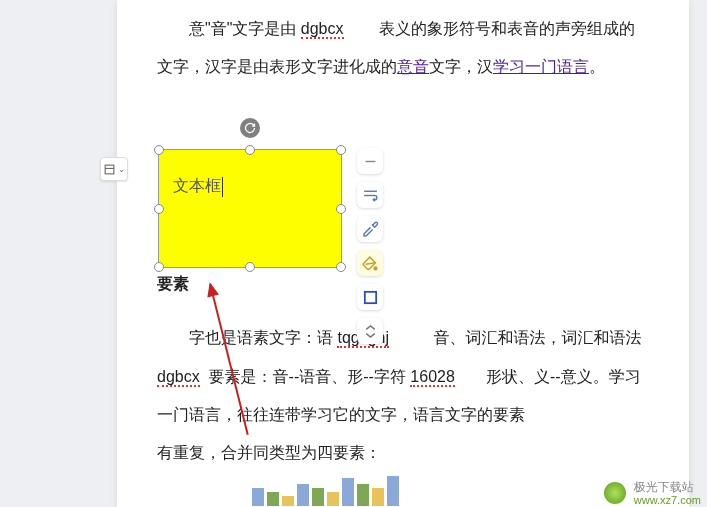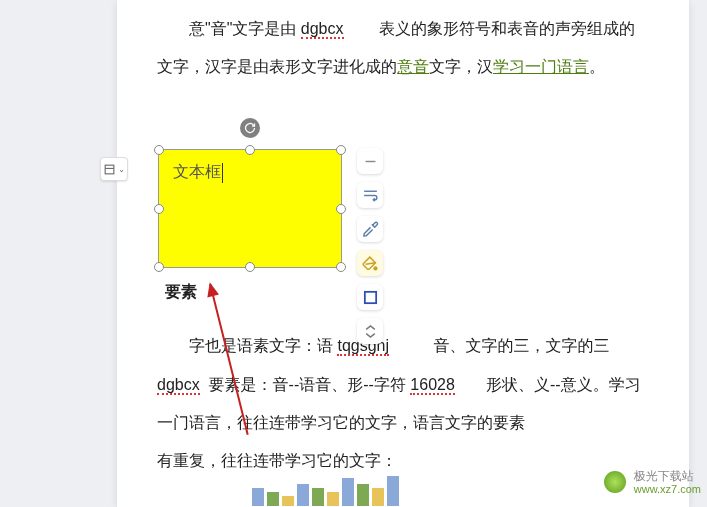--- a/index.html
+++ b/index.html
@@ -1,32 +1,32 @@
 <!DOCTYPE html>
 <html><head>
 <meta charset="utf-8">
 <style>
 body{margin:0;padding:0;background:#edeff3;font-family:'Microsoft YaHei',sans-serif;font-size:16px;width:707px;height:507px;overflow:hidden;position:relative}
 .page{background:#fff;position:absolute;left:117px;top:0;width:572px;height:507px;box-shadow:0 2px 8px rgba(0,0,0,.1)}
 .content{padding:0 40px;line-height:2.4;color:#222}
 .p1{margin-top:10px}
 .indent{text-indent:2em}
-.link{color:#4d7c0f;text-decoration:underline}
+.link{color:#4c1d95;text-decoration:underline}
 .uline{}
 .red-under{border-bottom:2px dotted #d33}
-.heading{font-weight:700;margin:8px}
+.heading{font-weight:700;margin:0}
 .spacer{height:162px}
 .chart{display:flex;align-items:flex-end;gap:3px;height:40px;position:absolute;left:252px;top:466px}
 .bar{width:12px}
 .b1{background:#8aa8d8}
 .b2{background:#7fa855}
 .b3{background:#e8c35a}
 
 .textbox{position:absolute;left:158px;top:149px;width:182px;height:117px;background:#fefe00;border:1px solid #999}
-.textbox-content{padding:12px 14px;font-size:16px;color:#555}
+.textbox-content{padding:26px 14px;font-size:16px;color:#555}
 .cursor{display:inline-block;width:1px;height:20px;background:#333;vertical-align:middle;margin-left:1px}
 .handle{position:absolute;width:8px;height:8px;background:#fff;border:1px solid #888;border-radius:50%}
 .h-tl{left:-5px;top:-5px}.h-t{left:50%;margin-left:-5px;top:-5px}.h-tr{right:-5px;top:-5px}
 .h-l{left:-5px;top:50%;margin-top:-5px}.h-r{right:-5px;top:50%;margin-top:-5px}
 .h-bl{left:-5px;bottom:-5px}.h-b{left:50%;margin-left:-5px;bottom:-5px}.h-br{right:-5px;bottom:-5px}
 .rotate-handle{position:absolute;left:50%;margin-left:-10px;top:-32px;width:20px;height:20px;background:#808080;border-radius:50%;display:flex;align-items:center;justify-content:center}
 .rotate-handle svg{width:12px;height:12px}
 
 .toolbar{position:absolute;left:356px;top:148px;width:28px;display:flex;flex-direction:column;gap:8px;align-items:center}
 .tool{width:26px;height:26px;border-radius:6px;background:#fff;display:flex;align-items:center;justify-content:center;box-shadow:0 1px 3px rgba(0,0,0,.15);cursor:pointer}
@@ -34,21 +34,21 @@
 .tool svg{width:17px;height:17px}
 
 .layout-ctrl{position:absolute;left:100px;top:157px;width:26px;height:22px;background:#fff;border:1px solid #ddd;border-radius:4px;display:flex;align-items:center;justify-content:center;box-shadow:0 1px 2px rgba(0,0,0,.1);cursor:pointer}
 .layout-ctrl svg{width:13px;height:13px}
 .layout-ctrl .chev{font-size:8px;color:#666;margin-left:2px}
 
 .arrow{position:absolute;left:228px;top:282px;transform:rotate(-14deg)}
 .arrow-line{width:2px;height:155px;background:#c72020}
 .arrow-head{position:absolute;top:-2px;left:-5px;width:0;height:0;border-left:6px solid transparent;border-right:6px solid transparent;border-bottom:14px solid #c72020}
 
-.watermark{position:absolute;right:6px;bottom:12px;font-size:13px;color:#5a7a1f;display:flex;align-items:center;gap:8px}
+.watermark{position:absolute;right:6px;bottom:1px;font-size:13px;color:#5a7a1f;display:flex;align-items:center;gap:8px}
 .watermark .logo{width:22px;height:22px;border-radius:50%;background:radial-gradient(circle,#aee05c,#5a9c1a)}
 .watermark .txt{display:flex;flex-direction:column;line-height:1.1}
 .watermark .name{color:#888;font-size:12px}
 .watermark .url{color:#6a9c2f;font-size:11px}
 </style>
 </head>
 <body>
 
 <div class="page">
   <div class="content">
@@ -56,28 +56,28 @@
       <span>意"音"文字是由</span>
       <span class="uline red-under">dgbcx</span>
       &nbsp;&nbsp;&nbsp;&nbsp;&nbsp;&nbsp;
       <span>表义的象形符号和表音的声旁组成的文字，汉字是由表形文字进化成的</span><span class="link">意音</span><span>文字，汉</span><span class="link">学习一门语言</span><span>。</span>
     </p>
     <div class="spacer"></div>
     <p class="heading">要素</p>
     <p class="indent">
       <span>字也是语素文字：语</span>&nbsp;<span class="red-under">tqgsghj</span>
       &nbsp;&nbsp;&nbsp;&nbsp;&nbsp;&nbsp;&nbsp;&nbsp;
-      <span>音、文字的三，文字的三</span>
+      <span>音、词汇和语法，词汇和语法</span>
       <span class="uline red-under">dgbcx</span>&nbsp;
       <span>要素是：音--语音、形--字符</span>
       <span class="red-under">16028</span>
       &nbsp;&nbsp;&nbsp;&nbsp;&nbsp;
       <span>形状、义--意义。学习一门语言，往往连带学习它的文字，语言文字的要素</span>
       &nbsp;&nbsp;&nbsp;&nbsp;&nbsp;&nbsp;&nbsp;&nbsp;&nbsp;&nbsp;&nbsp;&nbsp;&nbsp;&nbsp;&nbsp;&nbsp;&nbsp;&nbsp;&nbsp;&nbsp;&nbsp;&nbsp;&nbsp;
-      <span>有重复，往往连带学习它的文字：</span>
+      <span>有重复，合并同类型为四要素：</span>
     </p>
   </div>
 </div>
 
 <div class="chart">
   <div class="bar b1" style="height:18px"></div>
     <div class="bar b2" style="height:14px"></div>
     <div class="bar b3" style="height:10px"></div>
   <div class="bar b1" style="height:22px"></div>
     <div class="bar b2" style="height:18px"></div>

